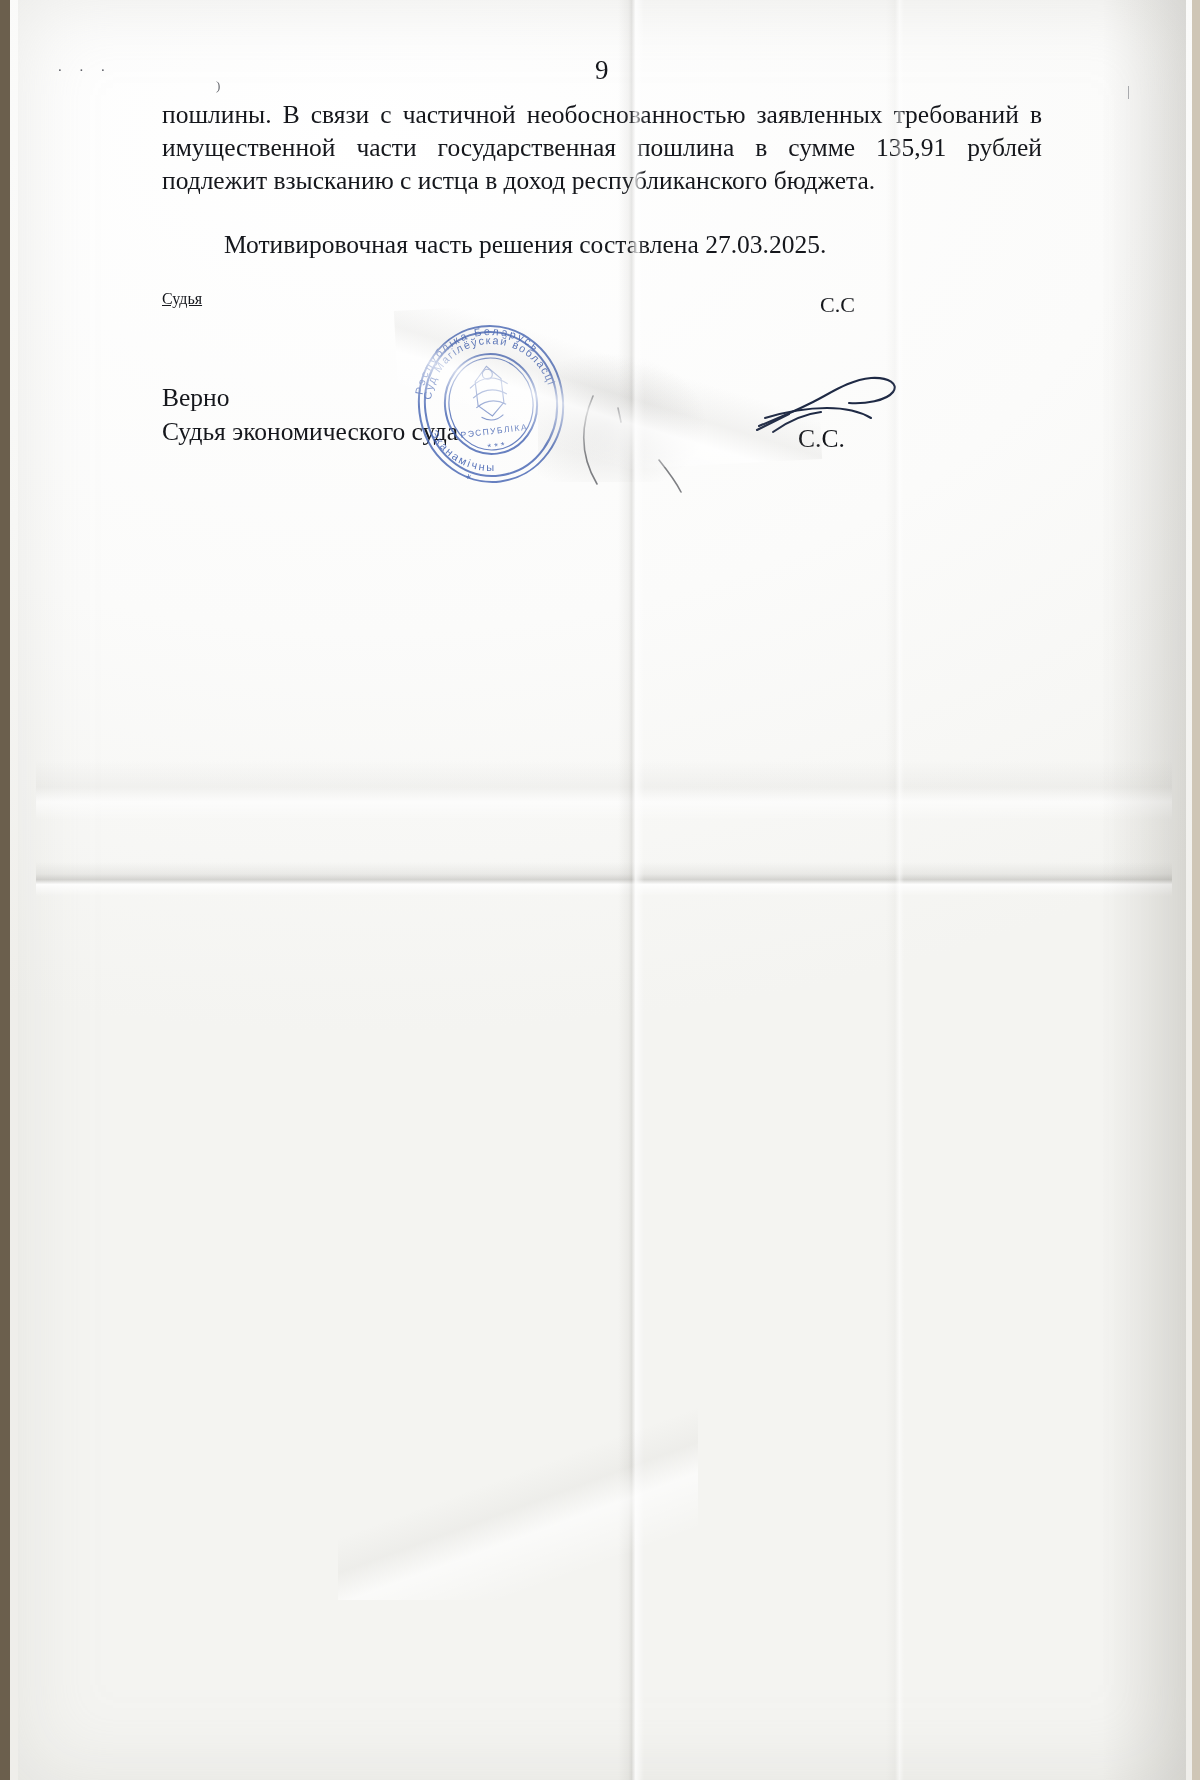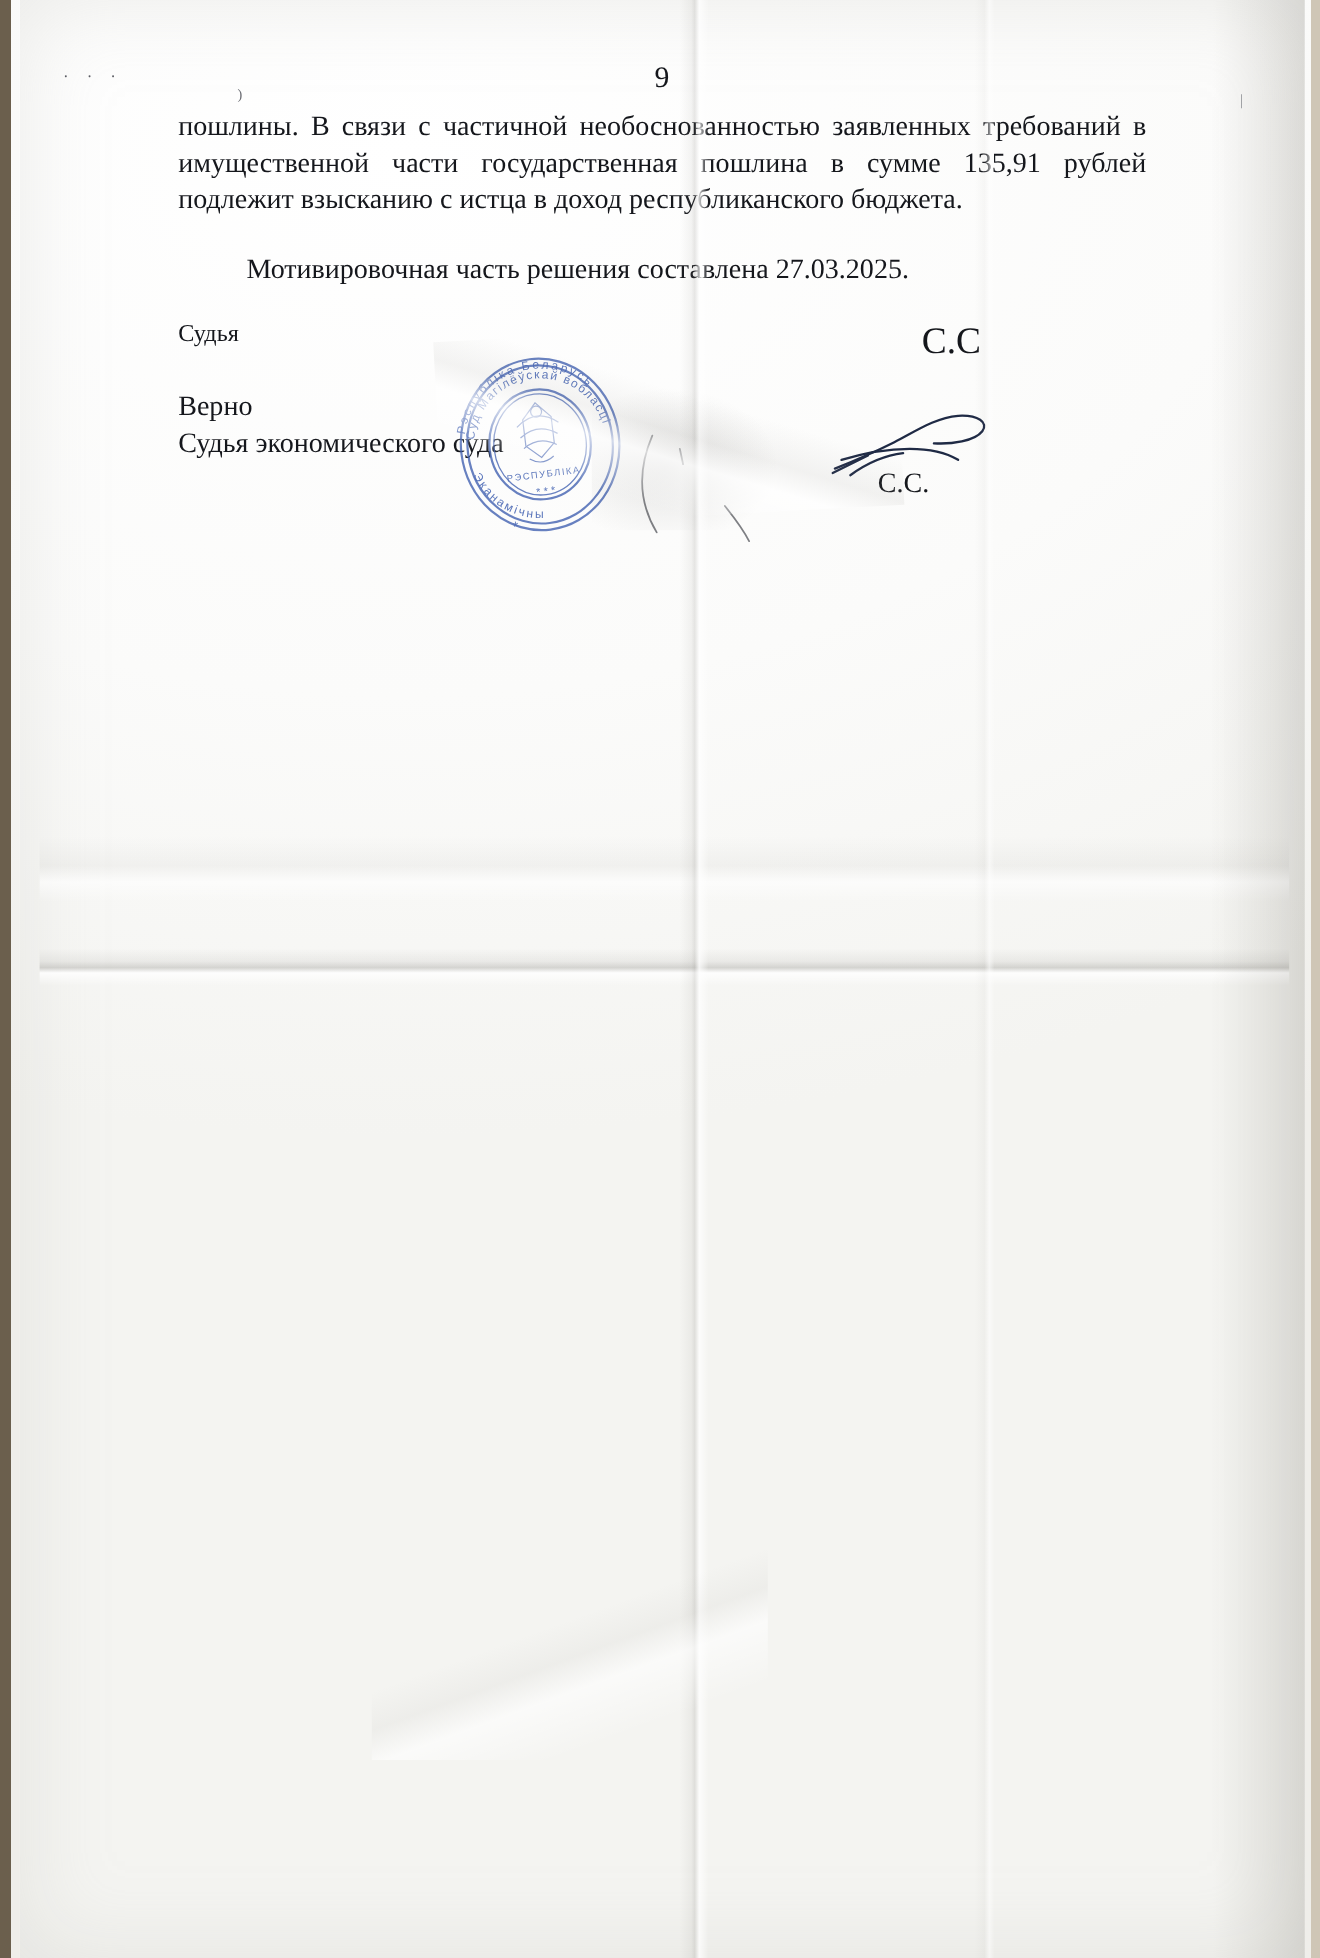--- a/index.html
+++ b/index.html
@@ -149,33 +149,34 @@
     width: 900px;
     font-size: 25.5px;
     line-height: 33px;
     text-indent: 62px;
   }
 
   .sig-judge-label {
     position: absolute;
     left: 144px;
     top: 290px;
+    font-size: 16px;
+    text-decoration: underline;
+  }
+  .sig-judge-name {
+    position: absolute;
+    left: 802px;
+    top: 292px;
     font-size: 22px;
   }
-  .sig-judge-name {
-    position: absolute;
-    left: 820px;
-    top: 292px;
-    font-size: 34px;
-  }
 
   .verno-block {
     position: absolute;
     left: 144px;
-    top: 352px;
+    top: 381px;
     font-size: 25.5px;
     line-height: 33.5px;
   }
   .verno-block div { white-space: nowrap; }
 
   .sig-certifier-name {
     position: absolute;
     left: 780px;
     top: 424px;
     font-size: 25.5px;

